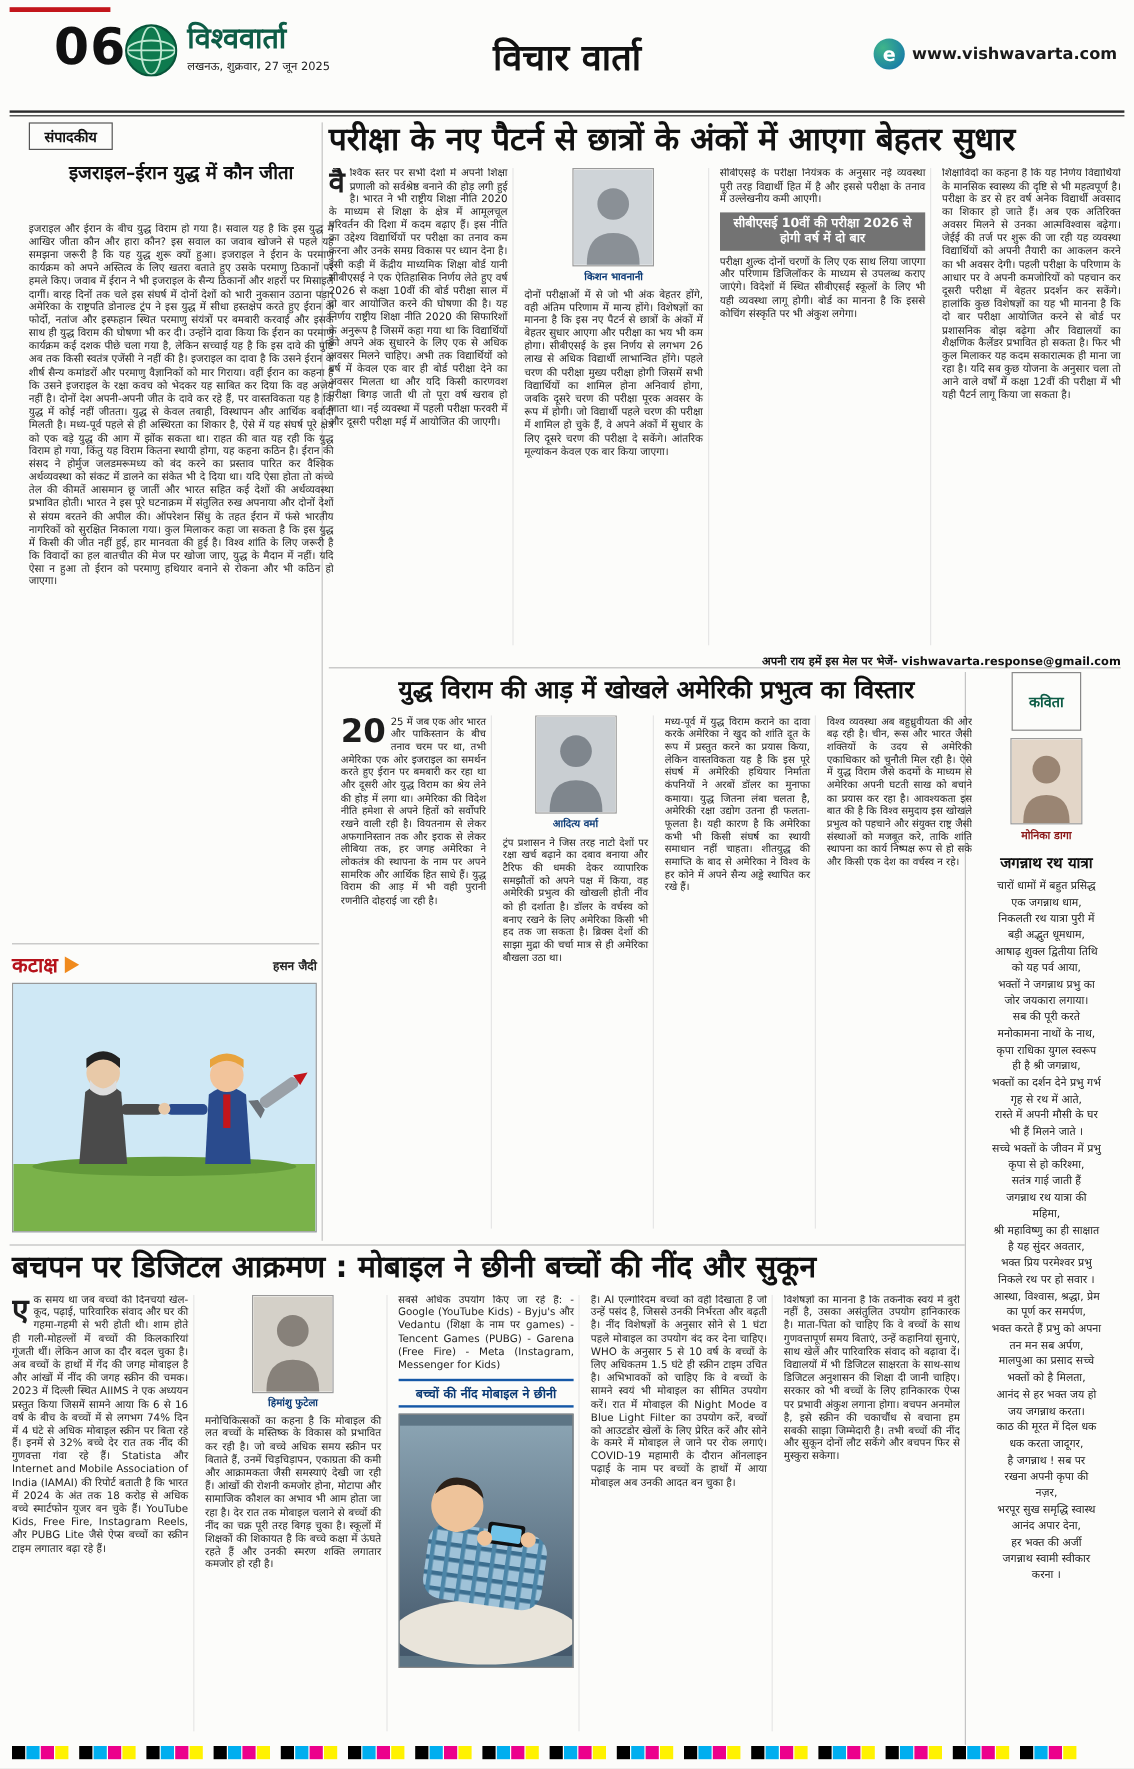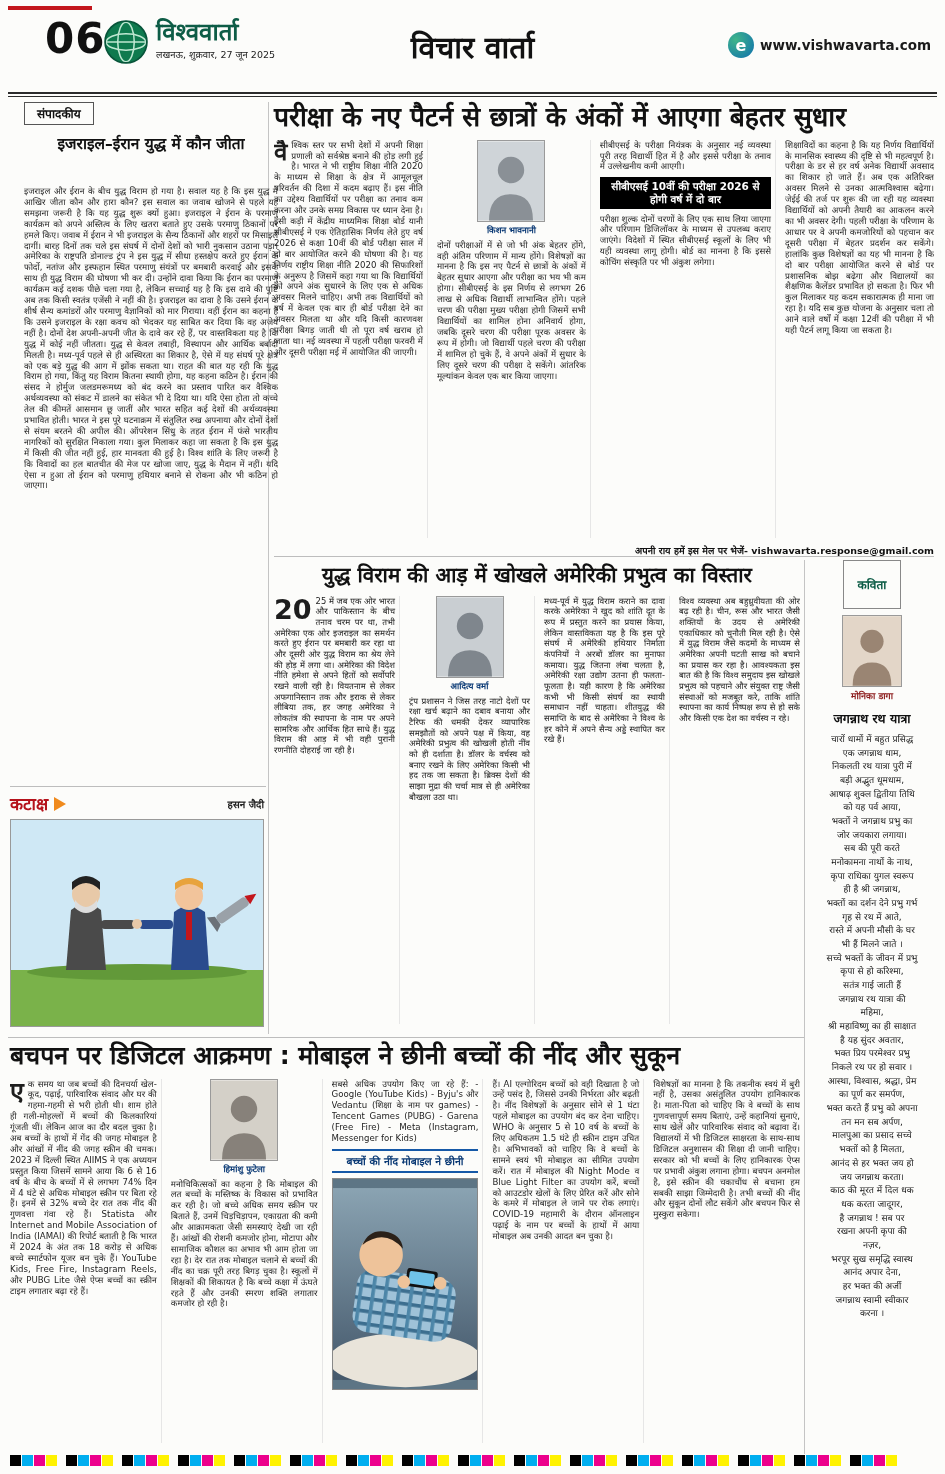--- a/index.html
+++ b/index.html
@@ -50,31 +50,31 @@
 
   
   .exam { left:274px; top:100px; width:660px; }
   .exam-headline { font-size:26.5px; font-weight:bold; line-height:1.12; margin:2px 0 8px; }
   .exam-body { height:398px; overflow:hidden; }
   .author { width:74px; margin:0 auto 5px; text-align:center; }
   .author-photo { width:68px; height:82px; margin:0 auto; border:1px solid #9a9a9a; overflow:hidden; }
   .author-photo svg { width:100%; height:100%; display:block; }
   .author-name { font-size:8.5px; font-weight:bold; color:#0b3a75; margin-top:2px; }
   .cbse-wrap { margin:5px 0; }
-  .cbse-banner { background:#000000; color:#fff; font-weight:bold; font-size:10.5px; line-height:1.2; text-align:center; padding:3px 2px; }
+  .cbse-banner { background:#737373; color:#fff; font-weight:bold; font-size:10.5px; line-height:1.2; text-align:center; padding:3px 2px; }
   .cbse-img { position:relative; height:120px; background:linear-gradient(160deg,#0a2a55,#123f7a 60%,#0a2a55); border:1px solid #0a2a55; overflow:hidden; }
   .cbse-logo { position:absolute; left:8px; top:8px; width:40px; height:40px; border-radius:50%; background:#fff; border:3px solid #7aa7d8;
                display:flex; align-items:center; justify-content:center; font-size:9px; font-weight:bold; color:#0a2a55; }
   .cbse-board { position:absolute; left:8px; top:56px; background:#fff; color:#0a2a55; font-size:8px; font-weight:bold; padding:1px 6px; }
   .cbse-line1 { position:absolute; left:56px; top:26px; right:4px; color:#fff; font-size:9.5px; font-weight:bold; line-height:1.25; }
   .cbse-line2 { position:absolute; left:56px; top:58px; right:4px; color:#ffd200; font-size:11px; font-weight:bold; line-height:1.2; }
   .feedback { text-align:right; font-size:9.5px; font-weight:bold; margin-top:6px; color:#111; }
 
   
-  .ceasefire { left:274px; top:562px; width:526px; }
+  .ceasefire { left:284px; top:562px; width:526px; }
   .cease-headline { font-size:20.5px; font-weight:bold; text-align:center; line-height:1.15; margin:2px 0 8px; }
   .cease-body { height:428px; overflow:hidden; }
   .cease-body .body-text { font-size:8.4px; }
 
   
   .poem { left:810px; top:560px; width:124px; height:896px; text-align:center; }
   .poem-label { display:inline-block; border:1px solid #888; padding:15px 14px; font-size:12px; font-weight:bold; color:#0d5c46; margin-bottom:6px; }
   .poem-author-name { font-size:9px; font-weight:bold; color:#8b1a1a; margin-top:2px; }
   .poem-title { font-size:12.5px; font-weight:bold; margin:8px 0 6px; }
   .poem-lines { font-size:9px; line-height:1.52; white-space:pre-line; color:#1a1a1a; }

